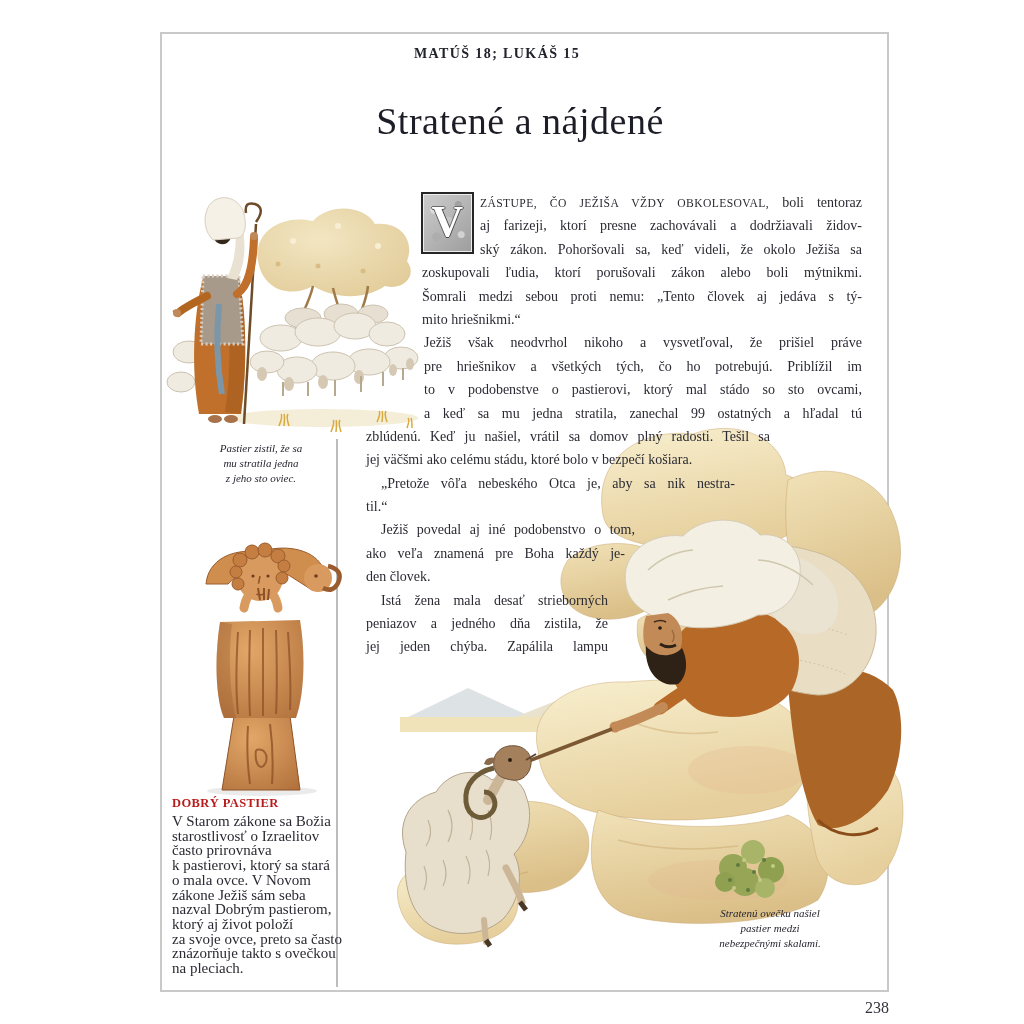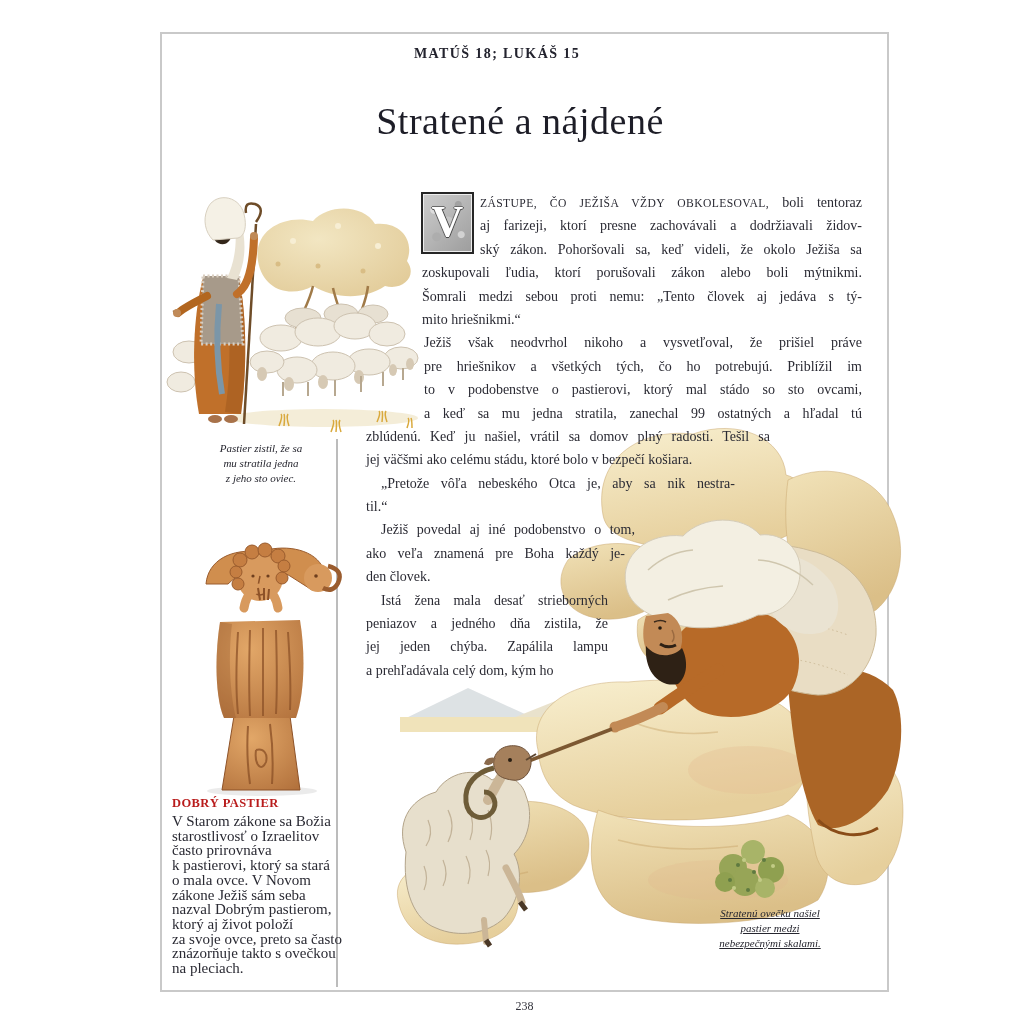--- a/index.html
+++ b/index.html
@@ -18,26 +18,26 @@
              linear-gradient(135deg,#cdcdcd,#9d9d9d);
            box-shadow:inset 0 0 0 1px #ededed;
            text-align:center;font-size:44px;line-height:56px;font-weight:bold;color:#ffffff;
            text-shadow:0 1px 0 #4a4a4a,1px 0 0 #4a4a4a,-1px 0 0 #6a6a6a,0 -1px 0 #6a6a6a;}
   .bodycol{position:absolute;left:366px;top:191px;width:496px;z-index:2;}
   .bl{height:23.4px;line-height:23.4px;font-size:14px;white-space:nowrap;color:#2a2a33;}
   .j{text-align:justify;text-align-last:justify;}
   .sc{font-size:11.6px;letter-spacing:.4px;}
   .cap{position:absolute;font-style:italic;font-size:11px;line-height:15px;text-align:center;color:#26262f;z-index:3;}
   .cap1{left:181px;top:441px;width:160px;}
-  .cap2{left:655px;top:906px;width:230px;text-decoration:underline;}
+  .cap2{left:655px;top:906px;width:230px;}
   .divider{position:absolute;left:336px;top:439px;width:1.5px;height:548px;background:#bcbcbc;}
   .sideh{position:absolute;left:172px;top:796px;font-size:12.5px;font-weight:bold;letter-spacing:.4px;color:#b91c1c;}
   .sidebox{position:absolute;left:172px;top:814px;width:164px;}
   .sl{font-size:15px;line-height:14.7px;white-space:nowrap;color:#2a2a33;}
-  .pagenum{position:absolute;left:160px;top:999px;width:729px;text-align:center;font-size:12px;color:#33333c;}
+  .pagenum{position:absolute;left:160px;top:999px;width:729px;text-align:right;font-size:16px;color:#33333c;}
   svg{position:absolute;}
 </style>
 </head>
 <body>
 
 <div class="canvas">
   <div class="frame"></div>
 
   <div class="hdr">MATÚŠ 18; LUKÁŠ 15</div>
   <div class="ttl">Stratené a nájdené</div>
@@ -310,21 +310,20 @@
     <div class="bl j" style="margin-right:92px">zblúdenú. Keď ju našiel, vrátil sa domov plný radosti. Tešil sa</div>
     <div class="bl">jej väčšmi ako celému stádu, ktoré bolo v bezpečí košiara.</div>
     <div class="bl j" style="margin-left:15px;margin-right:127px">„Pretože vôľa nebeského Otca je, aby sa nik nestra-</div>
     <div class="bl">til.“</div>
     <div class="bl j" style="margin-left:15px;margin-right:227px">Ježiš povedal aj iné podobenstvo o tom,</div>
     <div class="bl j" style="margin-right:237px">ako veľa znamená pre Boha každý je-</div>
     <div class="bl">den človek.</div>
     <div class="bl j" style="margin-left:15px;margin-right:254px">Istá žena mala desať strieborných</div>
     <div class="bl j" style="margin-right:254px">peniazov a jedného dňa zistila, že</div>
     <div class="bl j" style="margin-right:254px">jej jeden chýba. Zapálila lampu</div>
-    <div class="bl">a prehľadávala celý dom, kým ho</div>
   </div>
 
   <div class="cap cap2">
     <div>Stratenú ovečku našiel</div>
     <div>pastier medzi</div>
     <div>nebezpečnými skalami.</div>
   </div>
 
   <div class="pagenum">238</div>
 </div>

